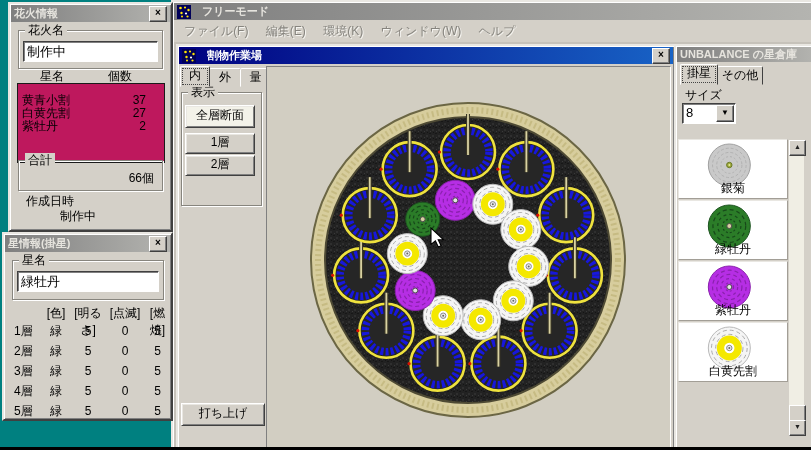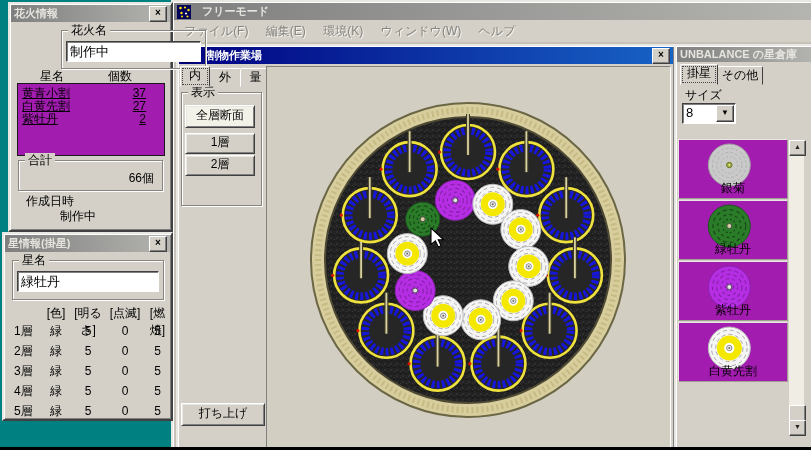--- a/index.html
+++ b/index.html
@@ -31,31 +31,31 @@
   .menu-item{display:inline-block;margin:0 7px;color:#86847e;text-shadow:1px 1px 0 #f6f5f1;font-size:12px;}
   .lbl{position:absolute;font-size:12px;white-space:nowrap;}
   .fw-row{display:flex;font-size:12px;line-height:13px;padding:0 4px;}
   .fw-row .n{flex:1;} .fw-row .c{width:46px;text-align:right;padding-right:14px;}
   .layer-grid{display:grid;grid-template-columns:38px 28px 36px 38px 27px;font-size:12px;}
   .layer-grid span{text-align:center;line-height:20px;}
   .layer-grid .ln{text-align:left;padding-left:10px;}
   .hdr-grid{display:grid;grid-template-columns:38px 28px 36px 38px 27px;font-size:12px;}
   .hdr-grid span{text-align:center;}
   .canvas{position:absolute;border:1px solid;border-color:#808080 #fff #fff #808080;background:#d2cec2;}
-  .whouse-item{position:relative;height:58px;margin-bottom:1px;background:#a21caf;
+  .whouse-item{position:relative;height:58px;margin-bottom:1px;background:#ffffff;
                border:1px solid #a29e96;border-top-color:#e9e7e2;border-left-color:#e9e7e2;}
   .whouse-item .ic{position:absolute;left:50%;top:2px;transform:translateX(-58%);}
   .whouse-item .nm{position:absolute;left:0;right:0;bottom:1px;text-align:center;font-size:12px;}
   .sb-btn{position:absolute;left:0;width:15px;height:14px;background:#d4d0c8;border:1px solid;
           border-color:#fff #404040 #404040 #fff;box-shadow:inset -1px -1px 0 #808080;
           font-size:7px;text-align:center;line-height:12px;color:#222;}
   .combo-arrow{position:absolute;right:1px;top:1px;bottom:1px;width:16px;background:#d4d0c8;
           border:1px solid;border-color:#fff #404040 #404040 #fff;box-shadow:inset -1px -1px 0 #808080;
           font-size:8px;text-align:center;line-height:14px;}
-  .listbox{position:absolute;background:#a21caf;border:1px solid #1a1a1a;padding-top:3px;text-decoration:underline;}
+  .listbox{position:absolute;background:#be185d;border:1px solid #1a1a1a;padding-top:10px;}
 </style>
 </head>
 <body>
 
 <div id="screen">
 
   <div class="win" style="left:171px;top:0;width:640px;height:447px;">
     <div class="titlebar inactive">
       <svg width="14" height="14">
         <rect width="14" height="14" fill="#000058"></rect>
@@ -351,21 +351,21 @@
       <div class="sb-btn" style="bottom:14px;height:15px;line-height:14px;"></div>
       <div class="sb-btn" style="bottom:0;">▼</div>
     </div>
   </div>
 
   <div class="win" style="left:8px;top:2px;width:161px;height:226px;">
     <div class="titlebar inactive">
       <span class="title">花火情報</span>
       <div class="xbtn">×</div>
     </div>
-    <div class="groupbox" style="left:8px;top:26px;width:143px;height:37px;margin-left:43px;">
+    <div class="groupbox" style="left:8px;top:26px;width:143px;height:37px;">
       <span class="gb-label">花火名</span>
       <div class="field" style="left:4px;top:10px;width:127px;height:17px;">制作中</div>
     </div>
     <span class="lbl" style="left:30px;top:64px;">星名</span>
     <span class="lbl" style="left:98px;top:64px;">個数</span>
     <div class="listbox" style="left:7px;top:79px;width:146px;height:68px;" id="fw-star-list">
         <div class="fw-row">
           <span class="n">黄青小割</span>
                  <span class="c">37</span>
         </div>

